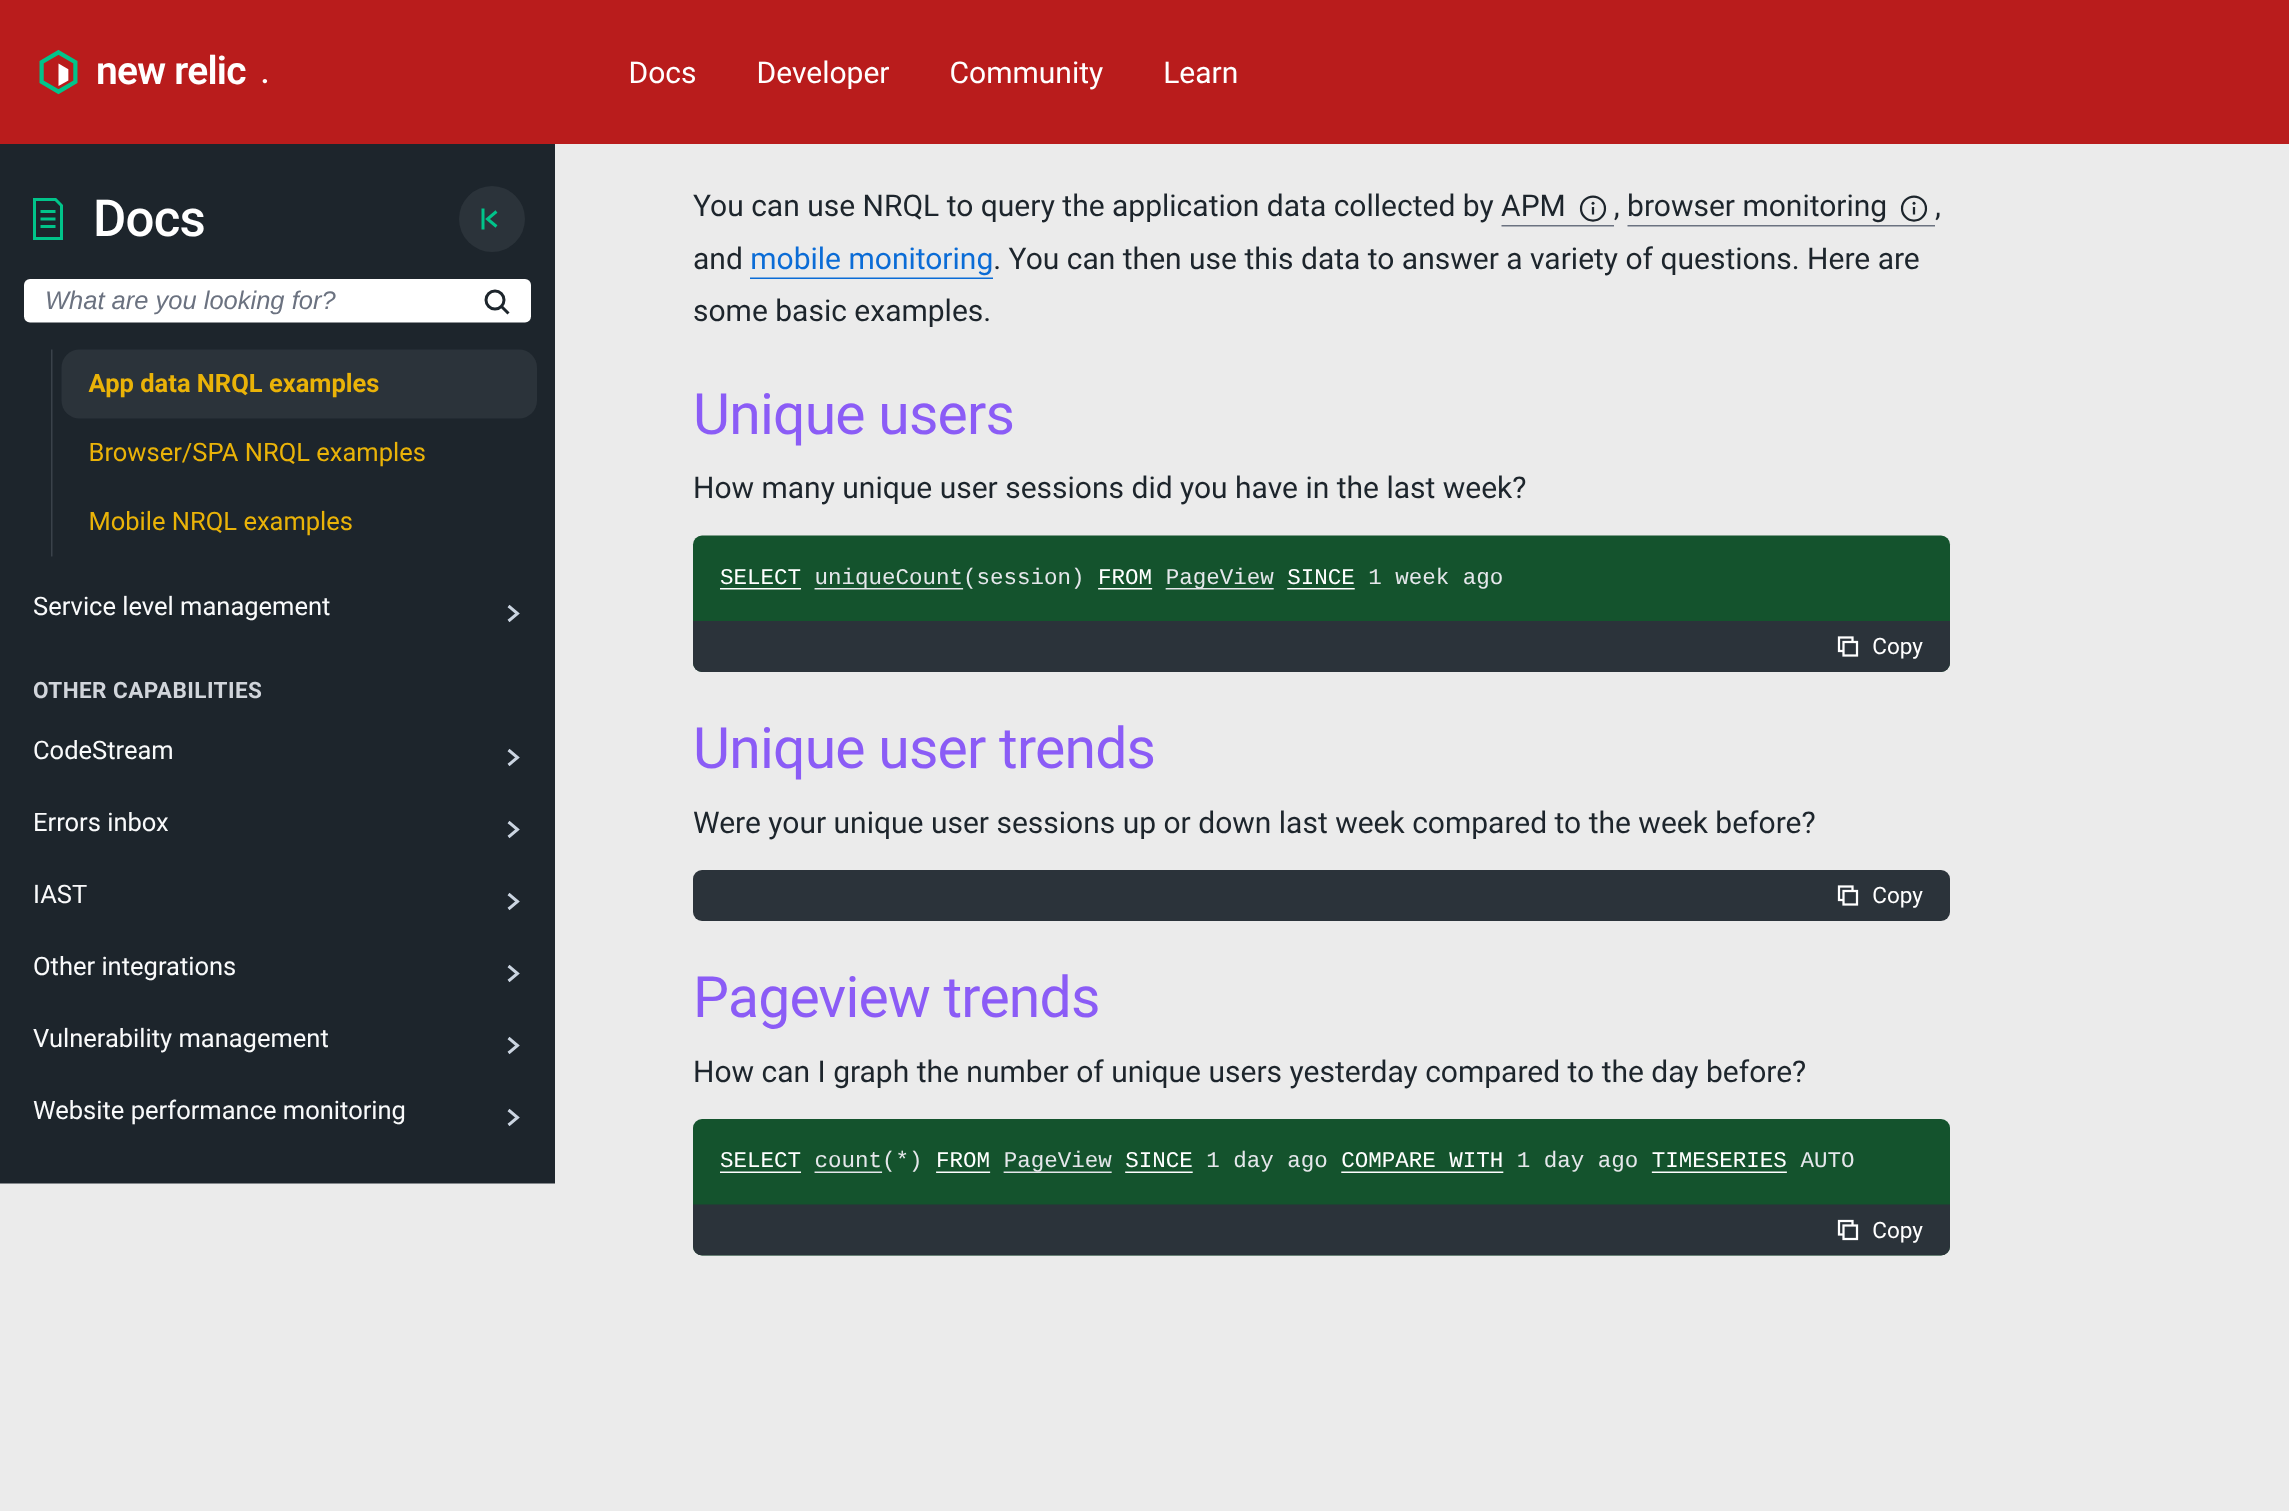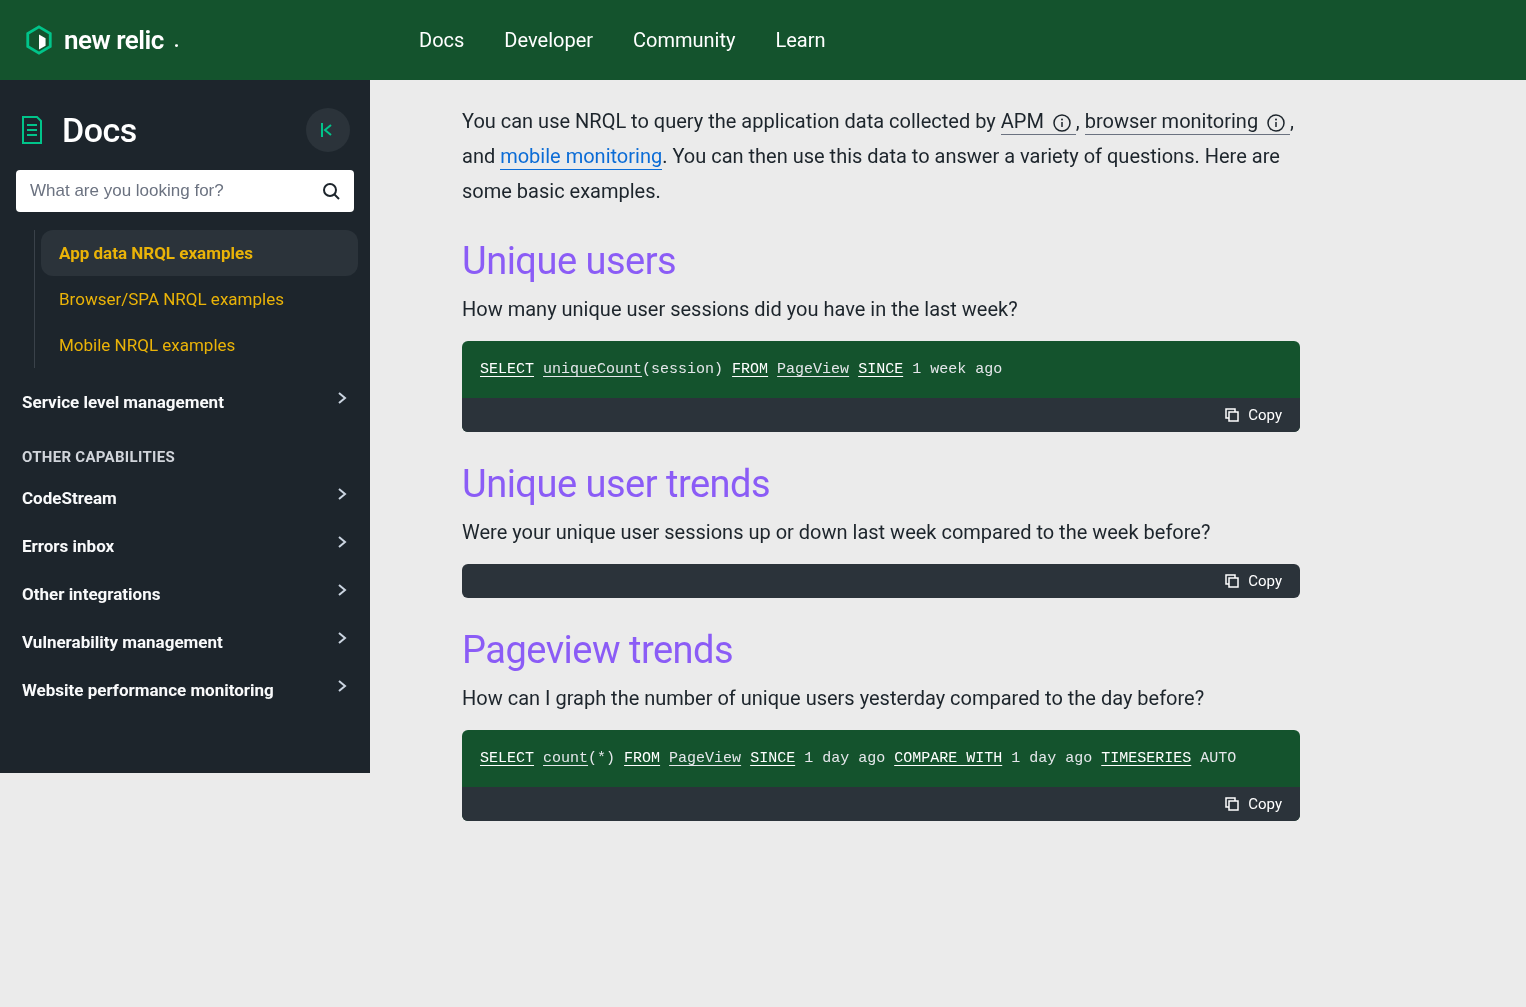--- a/index.html
+++ b/index.html
@@ -6,22 +6,22 @@
   body {
     font-family: -apple-system, BlinkMacSystemFont, "Segoe UI", Roboto, Helvetica, Arial, sans-serif;
     background: #ebebeb;
     color: #1d252c;
     width: 1526px;
     height: 1007px;
     overflow: hidden;
   }
   
   .top-header {
-    height: 80px;
-    background: #14532d;
+    height: 96px;
+    background: #b91c1c;
     display: flex;
     align-items: center;
     padding: 0 24px;
   }
   .brand {
     display: flex;
     align-items: center;
     gap: 10px;
     color: #fff;
     font-weight: 600;
@@ -82,20 +82,21 @@
     padding: 0 14px;
     margin: 0 4px 18px 4px;
   }
   .search-input {
     flex: 1;
     border: none;
     outline: none;
     font-size: 17px;
     color: #374151;
     background: transparent;
+    font-style: italic;
   }
   .search-input::placeholder { color: #6b7280; }
   .search-icon { color: #1d252c; }
   .sidebar-sub {
     border-left: 1px solid #3a424a;
     margin-left: 22px;
     margin-bottom: 10px;
   }
   .sidebar-sub-item {
     padding: 13px 18px;
@@ -104,27 +105,26 @@
     cursor: pointer;
     border-radius: 12px;
     margin-left: 6px;
   }
   .sidebar-sub-item.active {
     background: #2b333a;
     font-weight: 700;
   }
   .sidebar-item, .sidebar-cat {
     display: flex;
-    align-items: flex-start;
+    align-items: flex-end;
     justify-content: space-between;
     padding: 14px 10px;
     font-size: 17px;
     color: #f9fafb;
     cursor: pointer;
-    font-weight: bold;
   }
   .sidebar-section-label {
     padding: 22px 10px 8px 10px;
     font-size: 15px;
     color: #d1d5db;
     font-weight: 700;
     letter-spacing: 0.3px;
   }
   .chev { color: #cbd5e1; }
   
@@ -264,20 +264,26 @@
           <polyline points="3,1 9,6 3,11" fill="none" stroke="currentColor" stroke-width="2"></polyline>
         </svg>
     </div>
     <div class="sidebar-item">
       <span>Errors inbox</span>
       <svg class="chev" width="12" height="12" viewBox="0 0 12 12">
           <polyline points="3,1 9,6 3,11" fill="none" stroke="currentColor" stroke-width="2"></polyline>
         </svg>
     </div>
     <div class="sidebar-item">
+      <span>IAST</span>
+      <svg class="chev" width="12" height="12" viewBox="0 0 12 12">
+          <polyline points="3,1 9,6 3,11" fill="none" stroke="currentColor" stroke-width="2"></polyline>
+        </svg>
+    </div>
+    <div class="sidebar-item">
       <span>Other integrations</span>
       <svg class="chev" width="12" height="12" viewBox="0 0 12 12">
           <polyline points="3,1 9,6 3,11" fill="none" stroke="currentColor" stroke-width="2"></polyline>
         </svg>
     </div>
     <div class="sidebar-item">
       <span>Vulnerability management</span>
       <svg class="chev" width="12" height="12" viewBox="0 0 12 12">
           <polyline points="3,1 9,6 3,11" fill="none" stroke="currentColor" stroke-width="2"></polyline>
         </svg>

